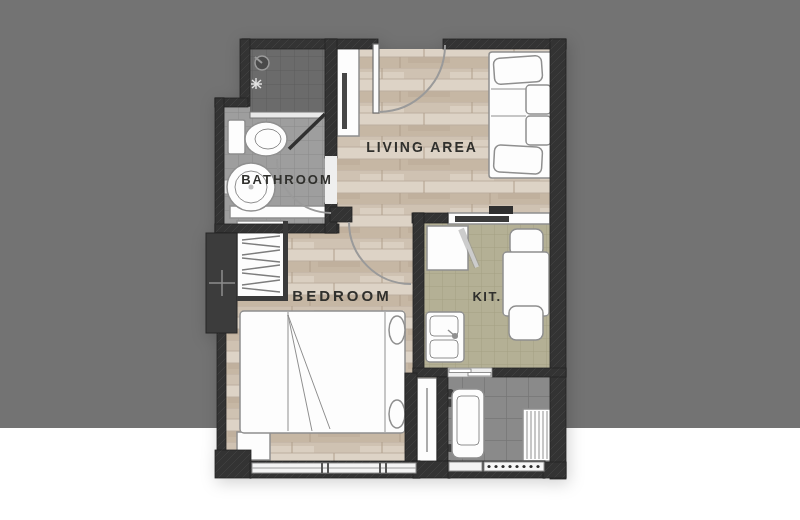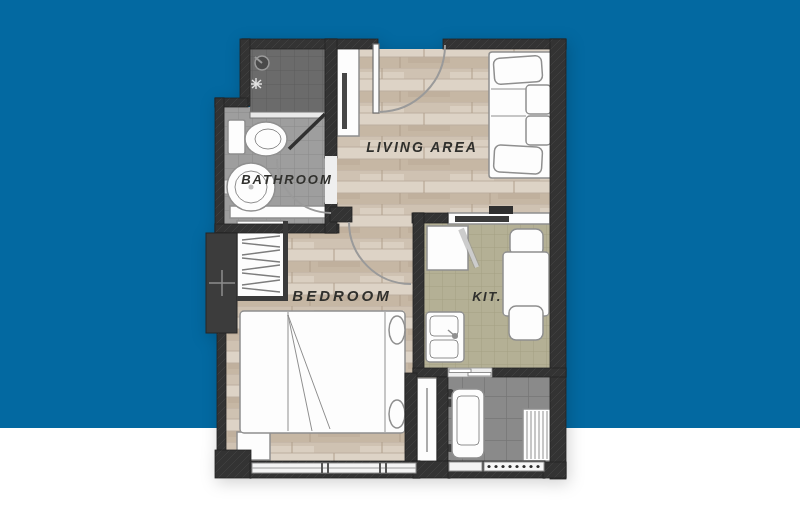--- a/index.html
+++ b/index.html
@@ -2,21 +2,21 @@
 <html><head>
 <meta charset="utf-8">
 <style>
   html,body{margin:0;padding:0;}
   body{
     width:800px;height:520px;
     background:#ffffff;
     font-family:"Liberation Sans",sans-serif;
     overflow:hidden;
   }
-  .stage{position:relative;width:800px;height:428px;background:#0369a1;font-style:italic;}
+  .stage{position:relative;width:800px;height:428px;background:#737373;}
   svg.plan{position:absolute;left:0;top:0;filter:drop-shadow(2px 4px 8px rgba(0,0,0,0.18));}
   svg text{
     font-family:"Liberation Sans","DejaVu Sans",sans-serif;
     font-weight:bold;
   }
   .lbl-big{font-size:14px;letter-spacing:2px;}
   .lbl-bedroom{font-size:15px;letter-spacing:3px;}
   .lbl-mid{font-size:13px;letter-spacing:2px;}
   .lbl-kit{font-size:13px;letter-spacing:1.5px;}
 </style>

